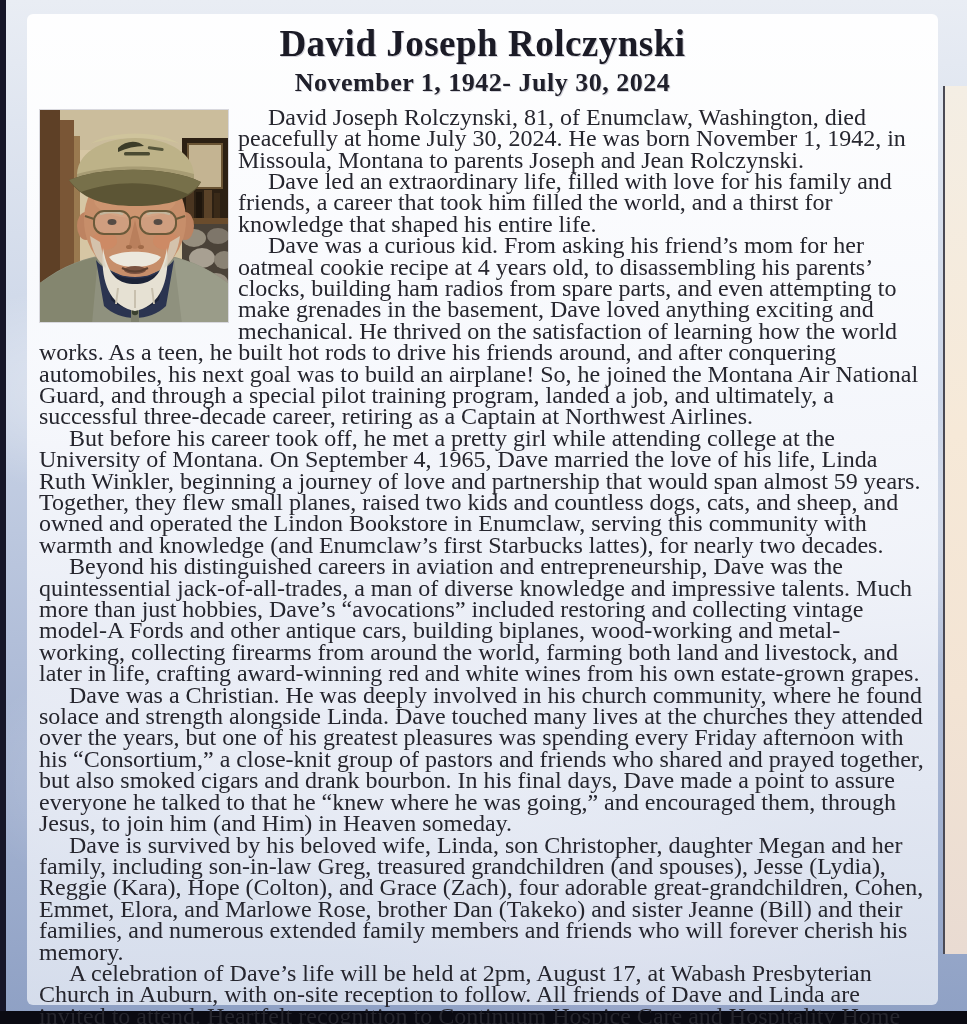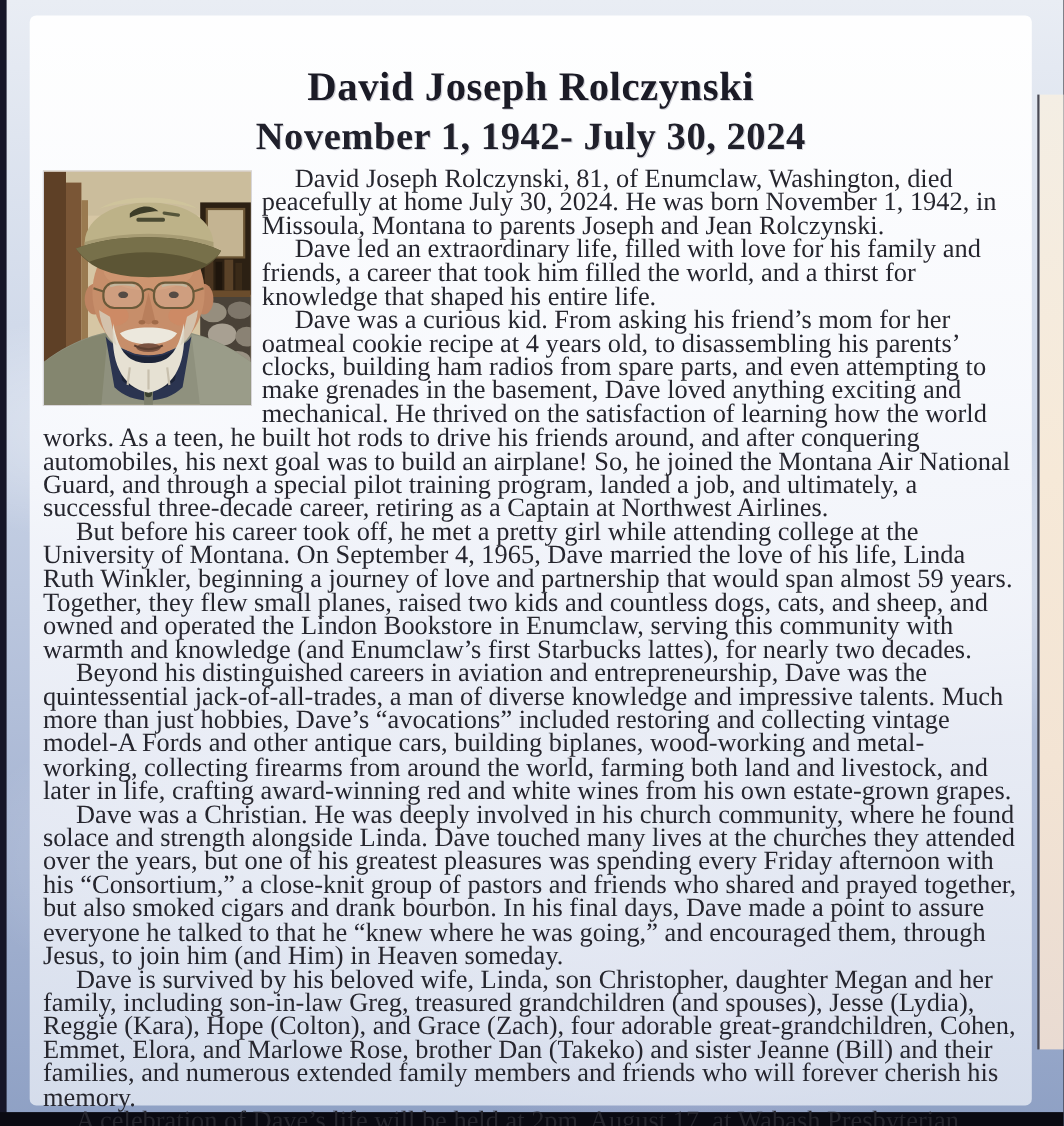--- a/index.html
+++ b/index.html
@@ -33,27 +33,27 @@
   
   .panel {
     position: absolute; left: 27px; top: 14px; width: 911px; height: 991px;
     border-radius: 6px;
     background: linear-gradient(180deg, rgba(255,255,255,.97) 0%, rgba(250,251,254,.92) 35%,
                 rgba(242,244,250,.86) 65%, rgba(232,237,246,.78) 100%);
     padding: 10px 12px 0 12px;
     color: #23232d;
   }
 
-  .hdr { text-align: center; margin-top: 36px; }
+  .hdr { text-align: center; }
   .title {
     font-size: 37px; font-weight: bold; color: #1b1b26; letter-spacing: .5px; line-height: 1.1;
     text-shadow: 1px 1px 0 rgba(120,120,140,.35);
   }
   .dates {
-    font-size: 35px; font-weight: bold; color: #20202b; margin-top: 3px; letter-spacing: .5px;
+    font-size: 26px; font-weight: bold; color: #20202b; margin-top: 3px; letter-spacing: .5px;
     text-shadow: 1px 1px 0 rgba(120,120,140,.3);
   }
 
   .content { margin-top: 9px; font-size: 24px; line-height: 21.4px; color: #26262e; }
   .content p { text-indent: 30px; text-align: left; }
 
   .photo {
     float: left; width: 190px; height: 214px; margin: 2px 9px 3px 0;
     border: 1px solid #d8d8de; background: #d8c8a8; overflow: hidden;
   }

